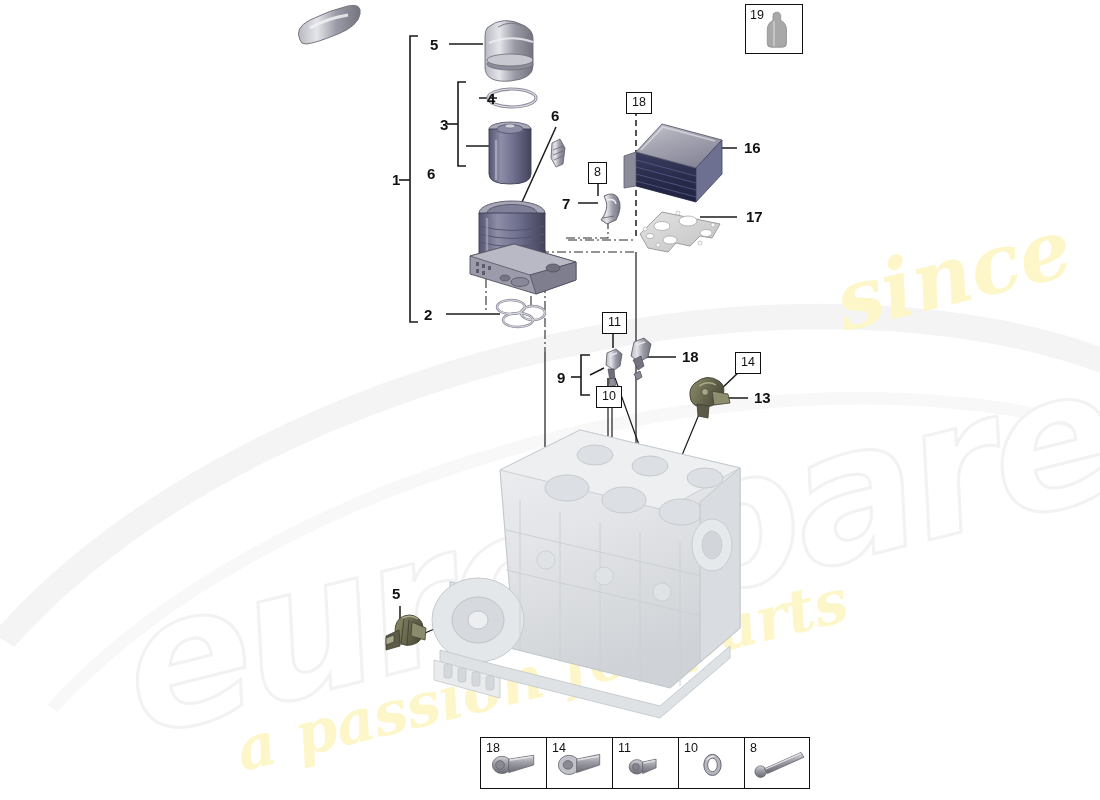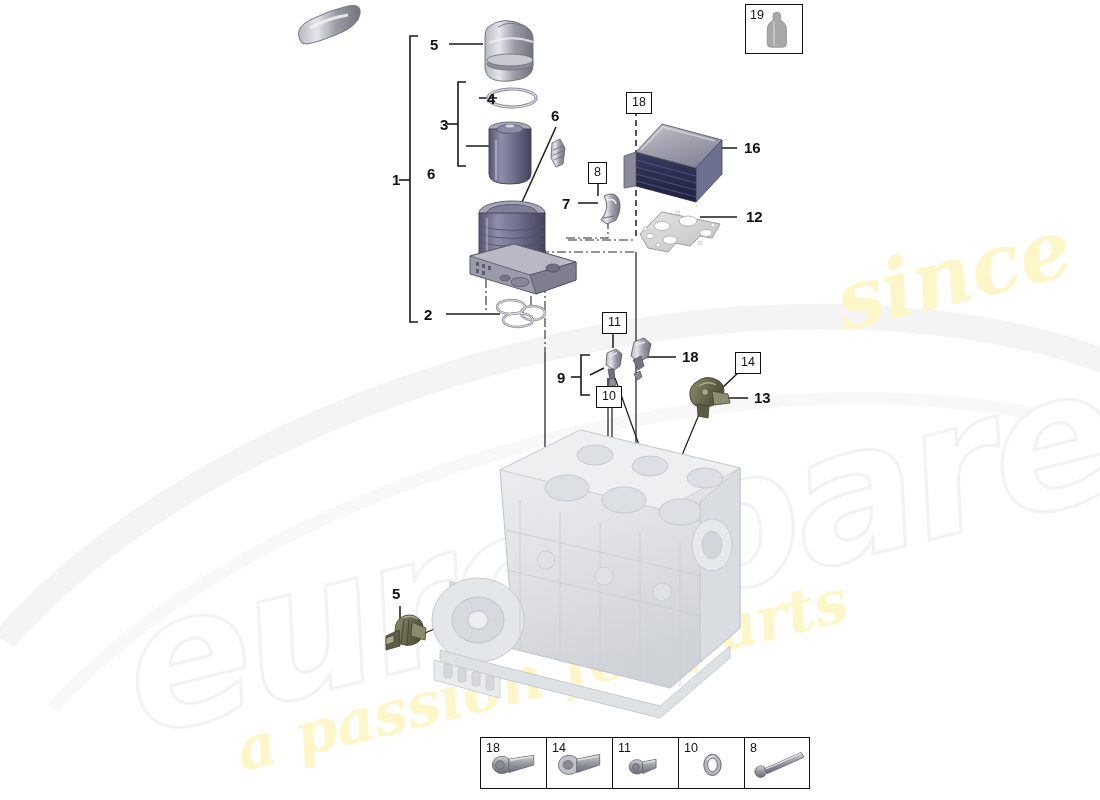--- a/index.html
+++ b/index.html
@@ -454,21 +454,21 @@
   <div class="num" style="left:487px;  top:91px;">4</div>
   <div class="num" style="left:430px;  top:37px;">5</div>
   <div class="num" style="left:427px;  top:166px;">6</div>
   <div class="num" style="left:551px;  top:108px;">6</div>
   <div class="num" style="left:562px;  top:196px;">7</div>
   <div class="num" style="left:557px;  top:370px;">9</div>
   <div class="num" style="left:682px;  top:349px;">18</div>
   <div class="num" style="left:754px;  top:390px;">13</div>
   <div class="num" style="left:392px;  top:586px;">5</div>
   <div class="num" style="left:744px;  top:140px;">16</div>
-  <div class="num" style="left:746px;  top:209px;">12</div>
+  <div class="num" style="left:746px;  top:209px;">17</div>
 
   <div class="boxnum" style="left:588px; top:162px;">8</div>
   <div class="boxnum" style="left:596px; top:386px;">10</div>
   <div class="boxnum" style="left:602px; top:312px;">11</div>
   <div class="boxnum" style="left:735px; top:352px;">14</div>
   <div class="boxnum" style="left:626px; top:92px;">18</div>
 
   <div id="oilbox">
     <span class="legend-num">19</span>
     <svg class="legend-art" width="58" height="50" viewBox="0 0 58 50">

